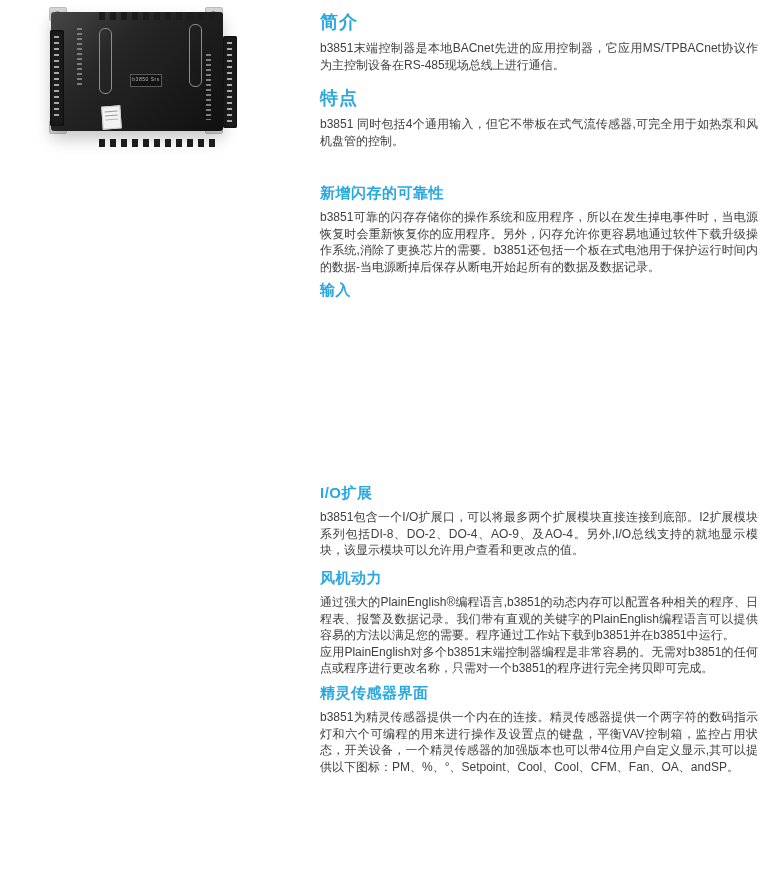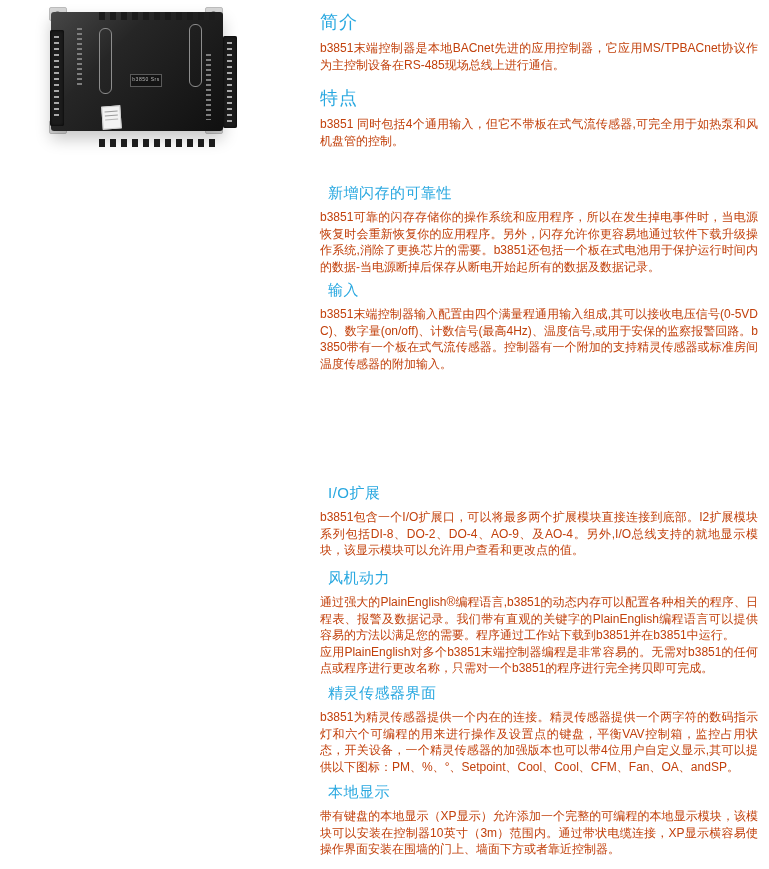--- a/index.html
+++ b/index.html
@@ -3,24 +3,24 @@
 <meta charset="utf-8">
 <style>
   html,body{margin:0;padding:0;}
   body{background:#ffffff;font-family:"Liberation Sans","DejaVu Sans",sans-serif;}
   .page{position:relative;width:769px;height:869px;background:#ffffff;overflow:hidden;}
 
   
   .sec{position:absolute;left:320px;width:438px;}
   .s0{top:10px}.s1{top:86px}.s2{top:183px}.s3{top:280px}.s4{top:386px}
   .s5{top:483px}.s6{top:568px}.s7{top:683px}.s8{top:782px}
-  .sec h2{margin:0 0 6px 0;color:#29a8e0;font-weight:400;}
+  .sec h2{margin:0 0 6px 0;color:#29a8e0;font-weight:700;}
   .hl h2{font-size:18px;line-height:24px;letter-spacing:1px;}
-  .hs h2{font-size:15px;line-height:20px;letter-spacing:0.5px;margin-left:8px;}
-  .sec p{margin:0;font-size:12px;line-height:16.5px;color:#c2410c;
+  .hs h2{font-size:15px;line-height:20px;letter-spacing:0.5px;}
+  .sec p{margin:0;font-size:12px;line-height:16.5px;color:#404040;
          text-align:justify;word-break:break-all;}
 
   
   .device{position:absolute;left:38px;top:4px;width:210px;height:150px;}
   .dev-tab{position:absolute;width:16px;height:12px;background:#d7d7d7;
            border:1px solid #bdbdbd;border-radius:2px;}
   .dev-tab .screw{position:absolute;left:5px;top:3px;width:5px;height:5px;
            border-radius:50%;background:#8f8f8f;}
   .tab-tl{left:11px;top:3px}.tab-tr{left:167px;top:3px}
   .tab-bl{left:11px;top:116px}.tab-br{left:167px;top:116px}
@@ -98,38 +98,33 @@
     <p>b3851 同时包括4个通用输入，但它不带板在式气流传感器,可完全用于如热泵和风机盘管的控制。</p>
   </div>
 
   <div class="sec hs s2">
     <h2>新增闪存的可靠性</h2>
     <p>b3851可靠的闪存存储你的操作系统和应用程序，所以在发生掉电事件时，当电源恢复时会重新恢复你的应用程序。另外，闪存允许你更容易地通过软件下载升级操作系统,消除了更换芯片的需要。b3851还包括一个板在式电池用于保护运行时间内的数据-当电源断掉后保存从断电开始起所有的数据及数据记录。</p>
   </div>
 
   <div class="sec hs s3">
     <h2>输入</h2>
-    <p>b3851末端控制器输入配置由四个满量程通用输入组成,其可以接收电压信号(0-5VDC)、数字量(on/off)、计数信号(最高4Hz)、温度信号,或用于安保的监察报警回路。b3850带有一个板在式气流传感器。控制器有一个附加的支持精灵传感器或标准房间温度传感器的附加输入。</p>
   </div>
 
 
   <div class="sec hs s5">
     <h2>I/O扩展</h2>
     <p>b3851包含一个I/O扩展口，可以将最多两个扩展模块直接连接到底部。I2扩展模块系列包括DI-8、DO-2、DO-4、AO-9、及AO-4。另外,I/O总线支持的就地显示模块，该显示模块可以允许用户查看和更改点的值。</p>
   </div>
 
   <div class="sec hs s6">
     <h2>风机动力</h2>
     <p>通过强大的PlainEnglish®编程语言,b3851的动态内存可以配置各种相关的程序、日程表、报警及数据记录。我们带有直观的关键字的PlainEnglish编程语言可以提供容易的方法以满足您的需要。程序通过工作站下载到b3851并在b3851中运行。</p>
     <p>应用PlainEnglish对多个b3851末端控制器编程是非常容易的。无需对b3851的任何点或程序进行更改名称，只需对一个b3851的程序进行完全拷贝即可完成。</p>
   </div>
 
   <div class="sec hs s7">
     <h2>精灵传感器界面</h2>
     <p>b3851为精灵传感器提供一个内在的连接。精灵传感器提供一个两字符的数码指示灯和六个可编程的用来进行操作及设置点的键盘，平衡VAV控制箱，监控占用状态，开关设备，一个精灵传感器的加强版本也可以带4位用户自定义显示,其可以提供以下图标：PM、%、°、Setpoint、Cool、Cool、CFM、Fan、OA、andSP。</p>
   </div>
 
-  <div class="sec hs s8">
-    <h2>本地显示</h2>
-    <p>带有键盘的本地显示（XP显示）允许添加一个完整的可编程的本地显示模块，该模块可以安装在控制器10英寸（3m）范围内。通过带状电缆连接，XP显示横容易使操作界面安装在围墙的门上、墙面下方或者靠近控制器。</p>
-  </div>
 
 </div>
 
 </body></html>

